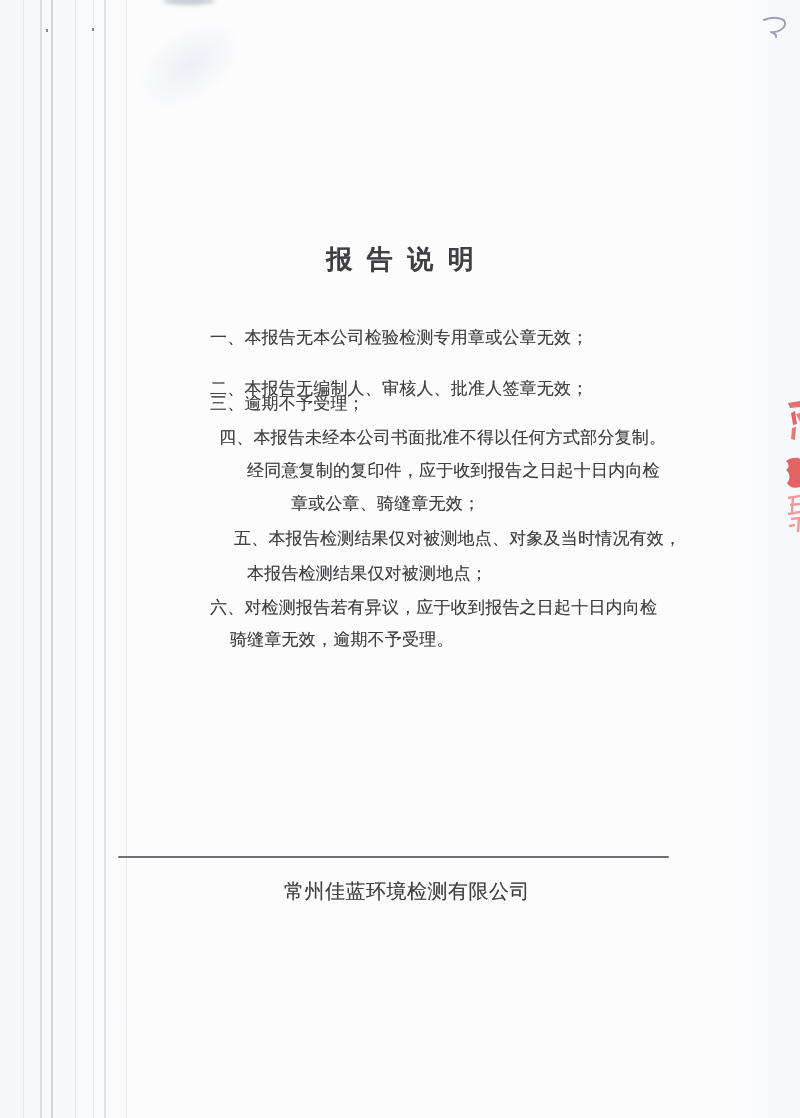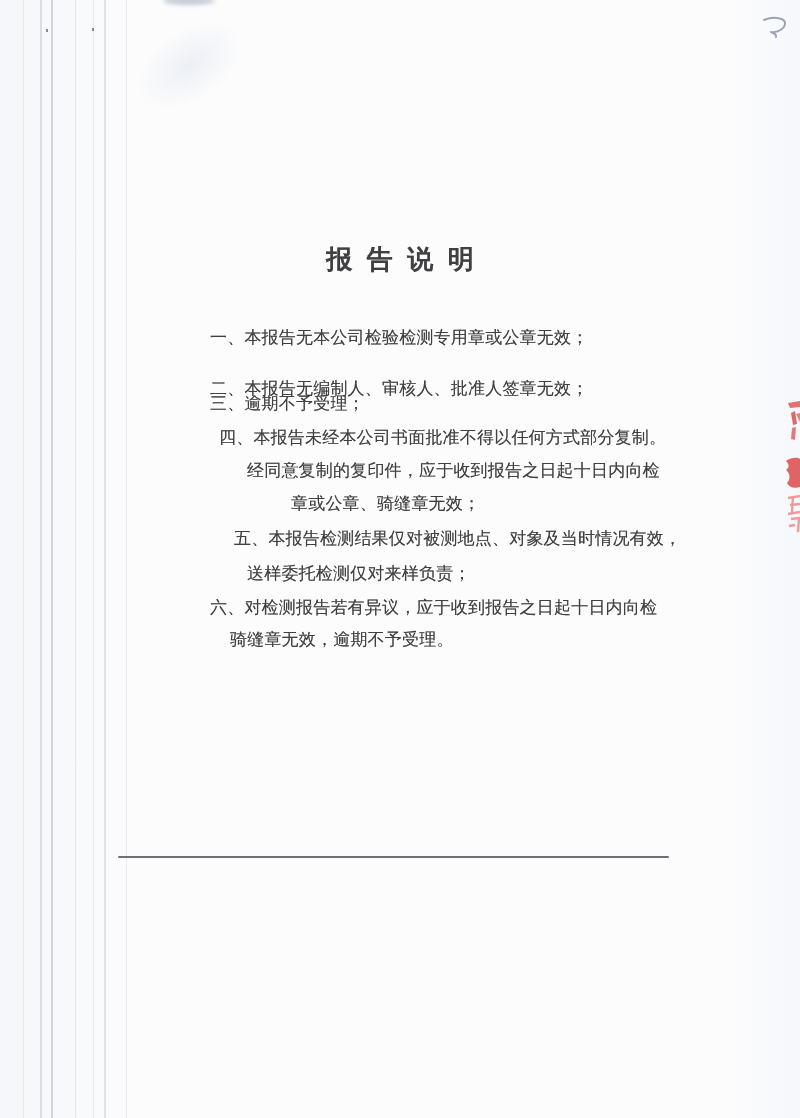--- a/index.html
+++ b/index.html
@@ -127,20 +127,21 @@
   <h1 class="doc-title">报 告 说 明</h1>
 
   <div id="notes">
       <div class="note-line" style="left: 210px; top: 328px;">一、本报告无本公司检验检测专用章或公章无效；</div>
       <div class="note-line" style="left: 210px; top: 361px; margin-top: 18px;">二、本报告无编制人、审核人、批准人签章无效；</div>
       <div class="note-line" style="left: 210px; top: 394px;">三、逾期不予受理；</div>
       <div class="note-line" style="left: 210px; top: 428px; margin-left: 9px;">四、本报告未经本公司书面批准不得以任何方式部分复制。</div>
       <div class="note-line" style="left: 247px; top: 461px;">经同意复制的复印件，应于收到报告之日起十日内向检</div>
       <div class="note-line" style="left: 247px; top: 494px; margin-left: 44px;">章或公章、骑缝章无效；</div>
       <div class="note-line" style="left: 210px; top: 529px; margin-left: 24px;">五、本报告检测结果仅对被测地点、对象及当时情况有效，</div>
-      <div class="note-line" style="left: 247px; top: 564px;">送样委托检测仅对来样负责；</div>
+      <div class="note-line" style="left: 247px; top: 564px;">本报告检测结果仅对被测地点；</div>
       <div class="note-line" style="left: 210px; top: 598px;">六、对检测报告若有异议，应于收到报告之日起十日内向检</div>
       <div class="note-line" style="left: 230px; top: 630px;">骑缝章无效，逾期不予受理。</div>
     </div>
 
   <div class="footer-rule"></div>
+  <div class="company-name">常州佳蓝环境检测有限公司</div>
 
 </div>
 
 </body></html>

